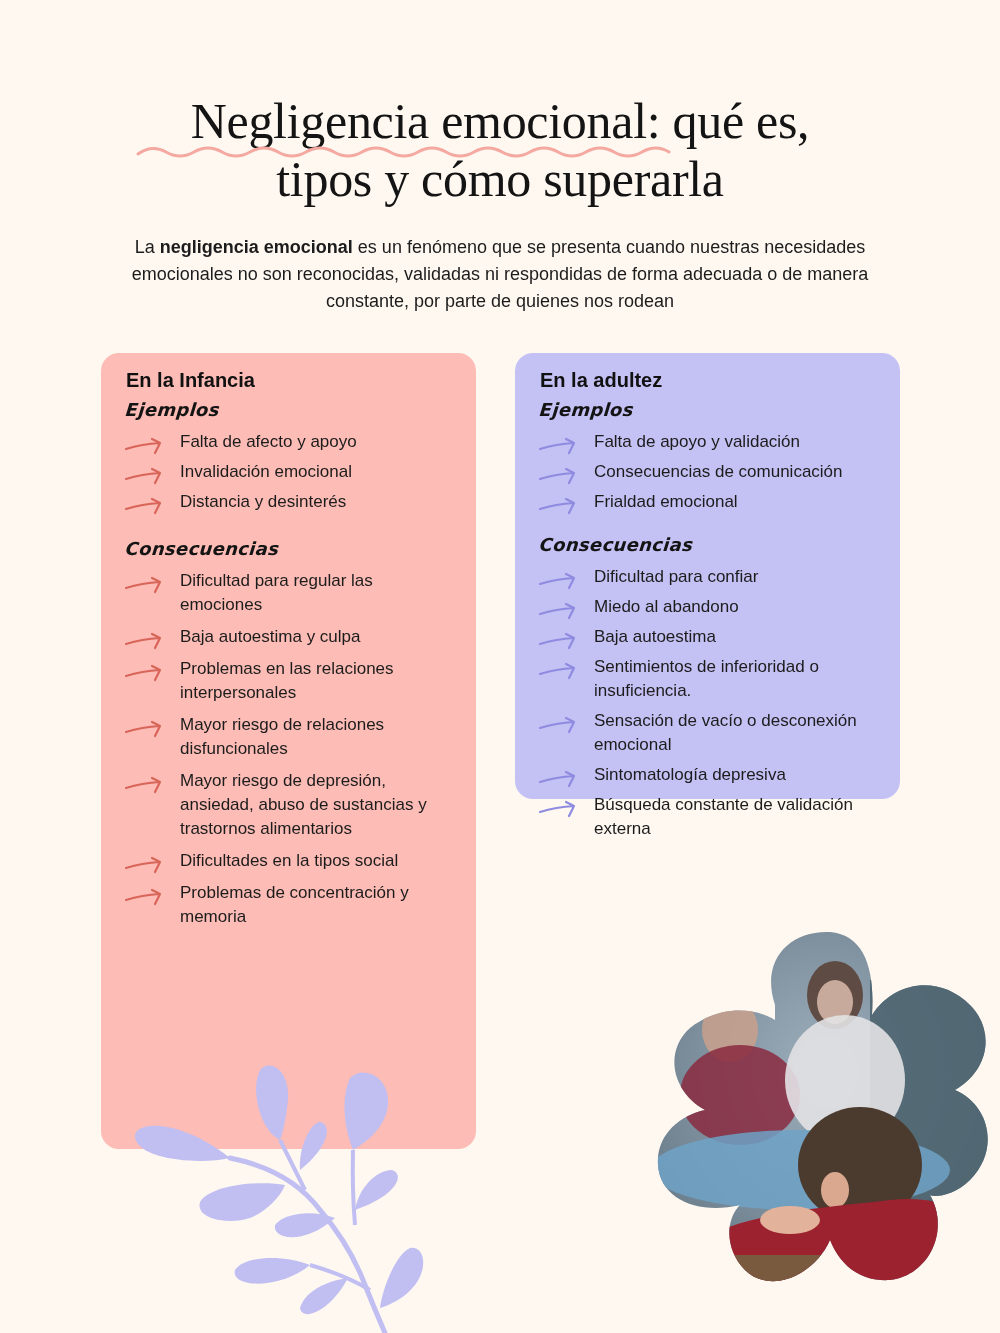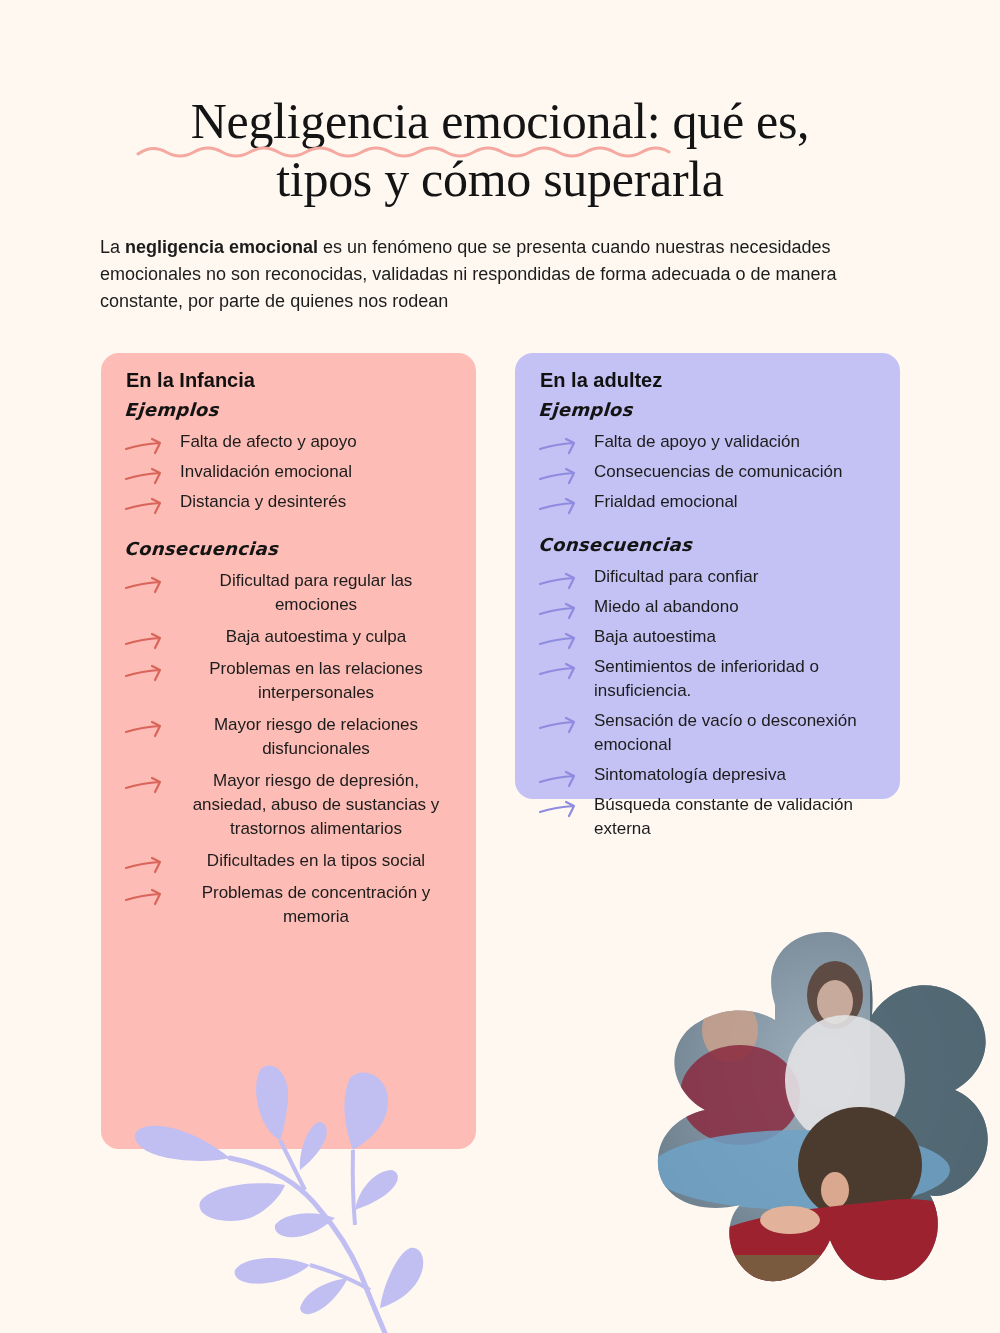--- a/index.html
+++ b/index.html
@@ -32,21 +32,21 @@
       top: 142px;
       left: 136px;
       width: 535px;
       height: 20px;
     }
     .intro {
       position: absolute;
       top: 234px;
       left: 100px;
       width: 800px;
-      text-align: left;
+      text-align: center;
       font-size: 18px;
       line-height: 27px;
       color: #1c1c1c;
     }
     .intro b { font-weight: bold; }
 
     .card {
       position: absolute;
       border-radius: 18px;
       padding: 14px 24px 20px 25px;
@@ -96,21 +96,21 @@
     }
     .list li .arrow {
       position: absolute;
       left: -2px;
       top: 5px;
       width: 40px;
       height: 22px;
     }
     .gap-consec { margin-top: 18px; }
     .adultez .gap-consec { margin-top: 14px; }
-    .infancia .list.consec li { margin-bottom: 8px; text-align: center; }
+    .infancia .list.consec li { margin-bottom: 8px; }
     .adultez .list.consec li { margin-bottom: 6px; }
 
     .leaf {
       position: absolute;
       left: 120px;
       top: 1050px;
       width: 320px;
       height: 283px;
     }
     .photo {

